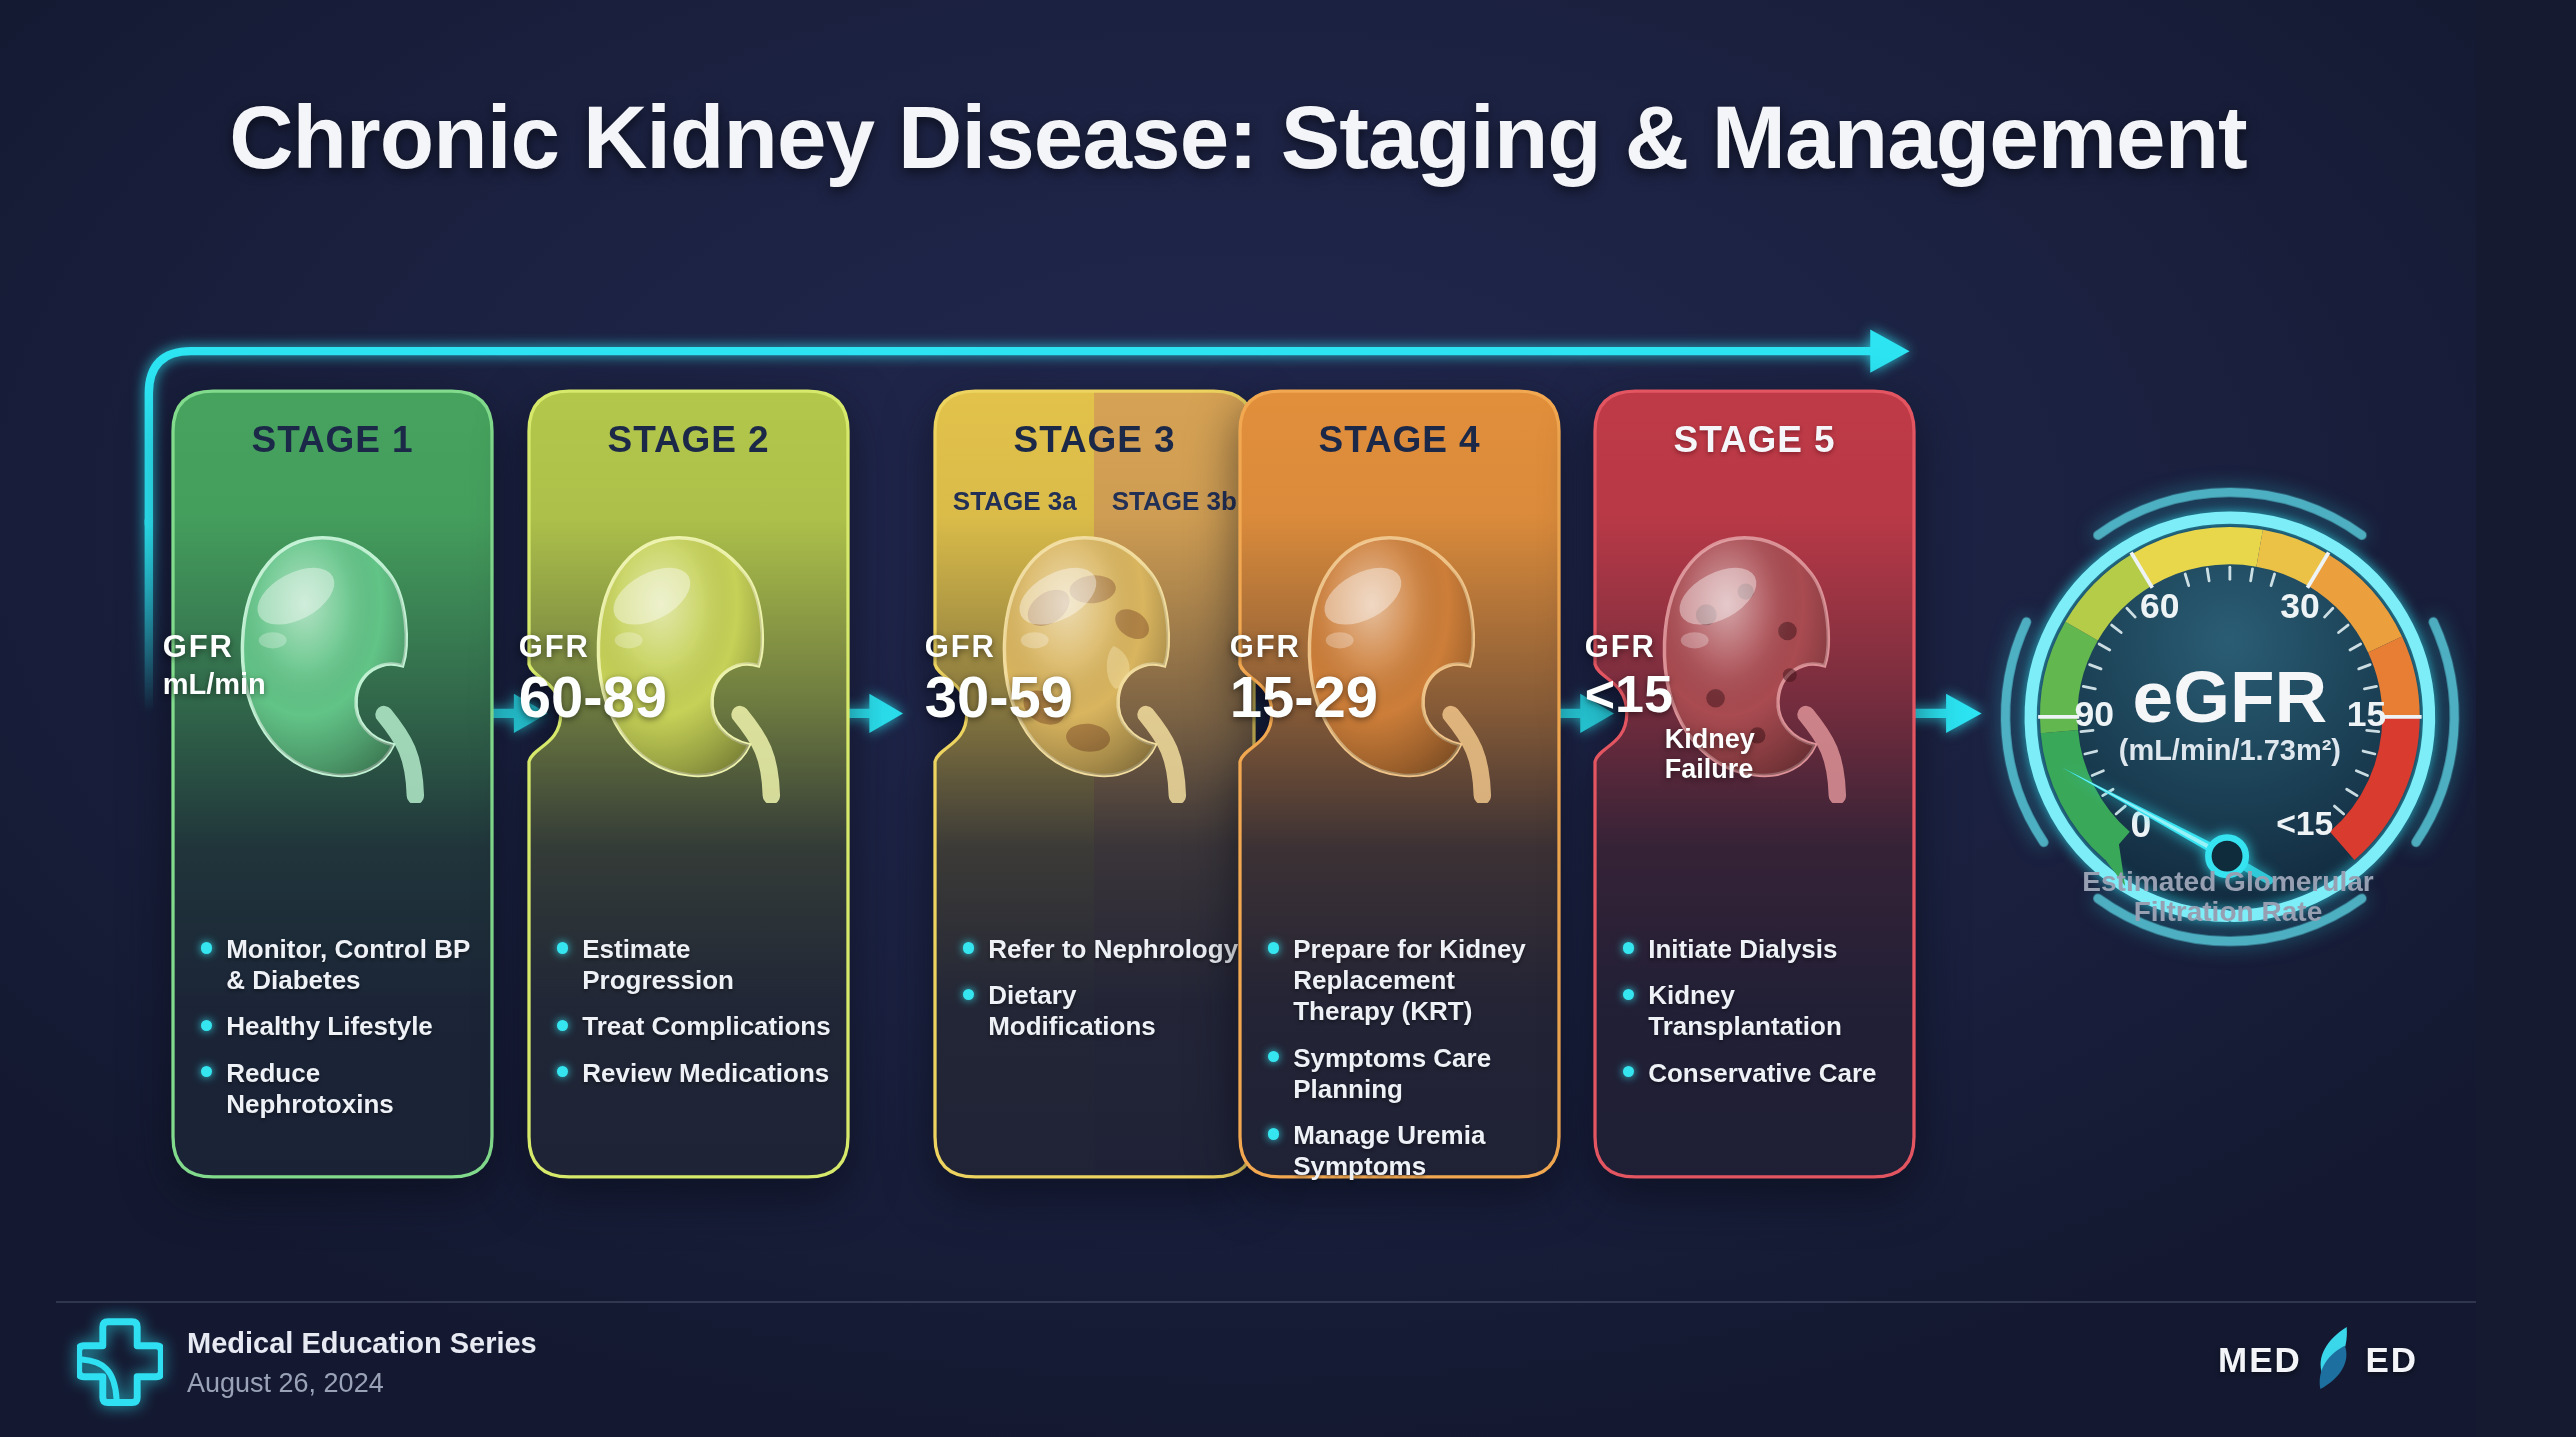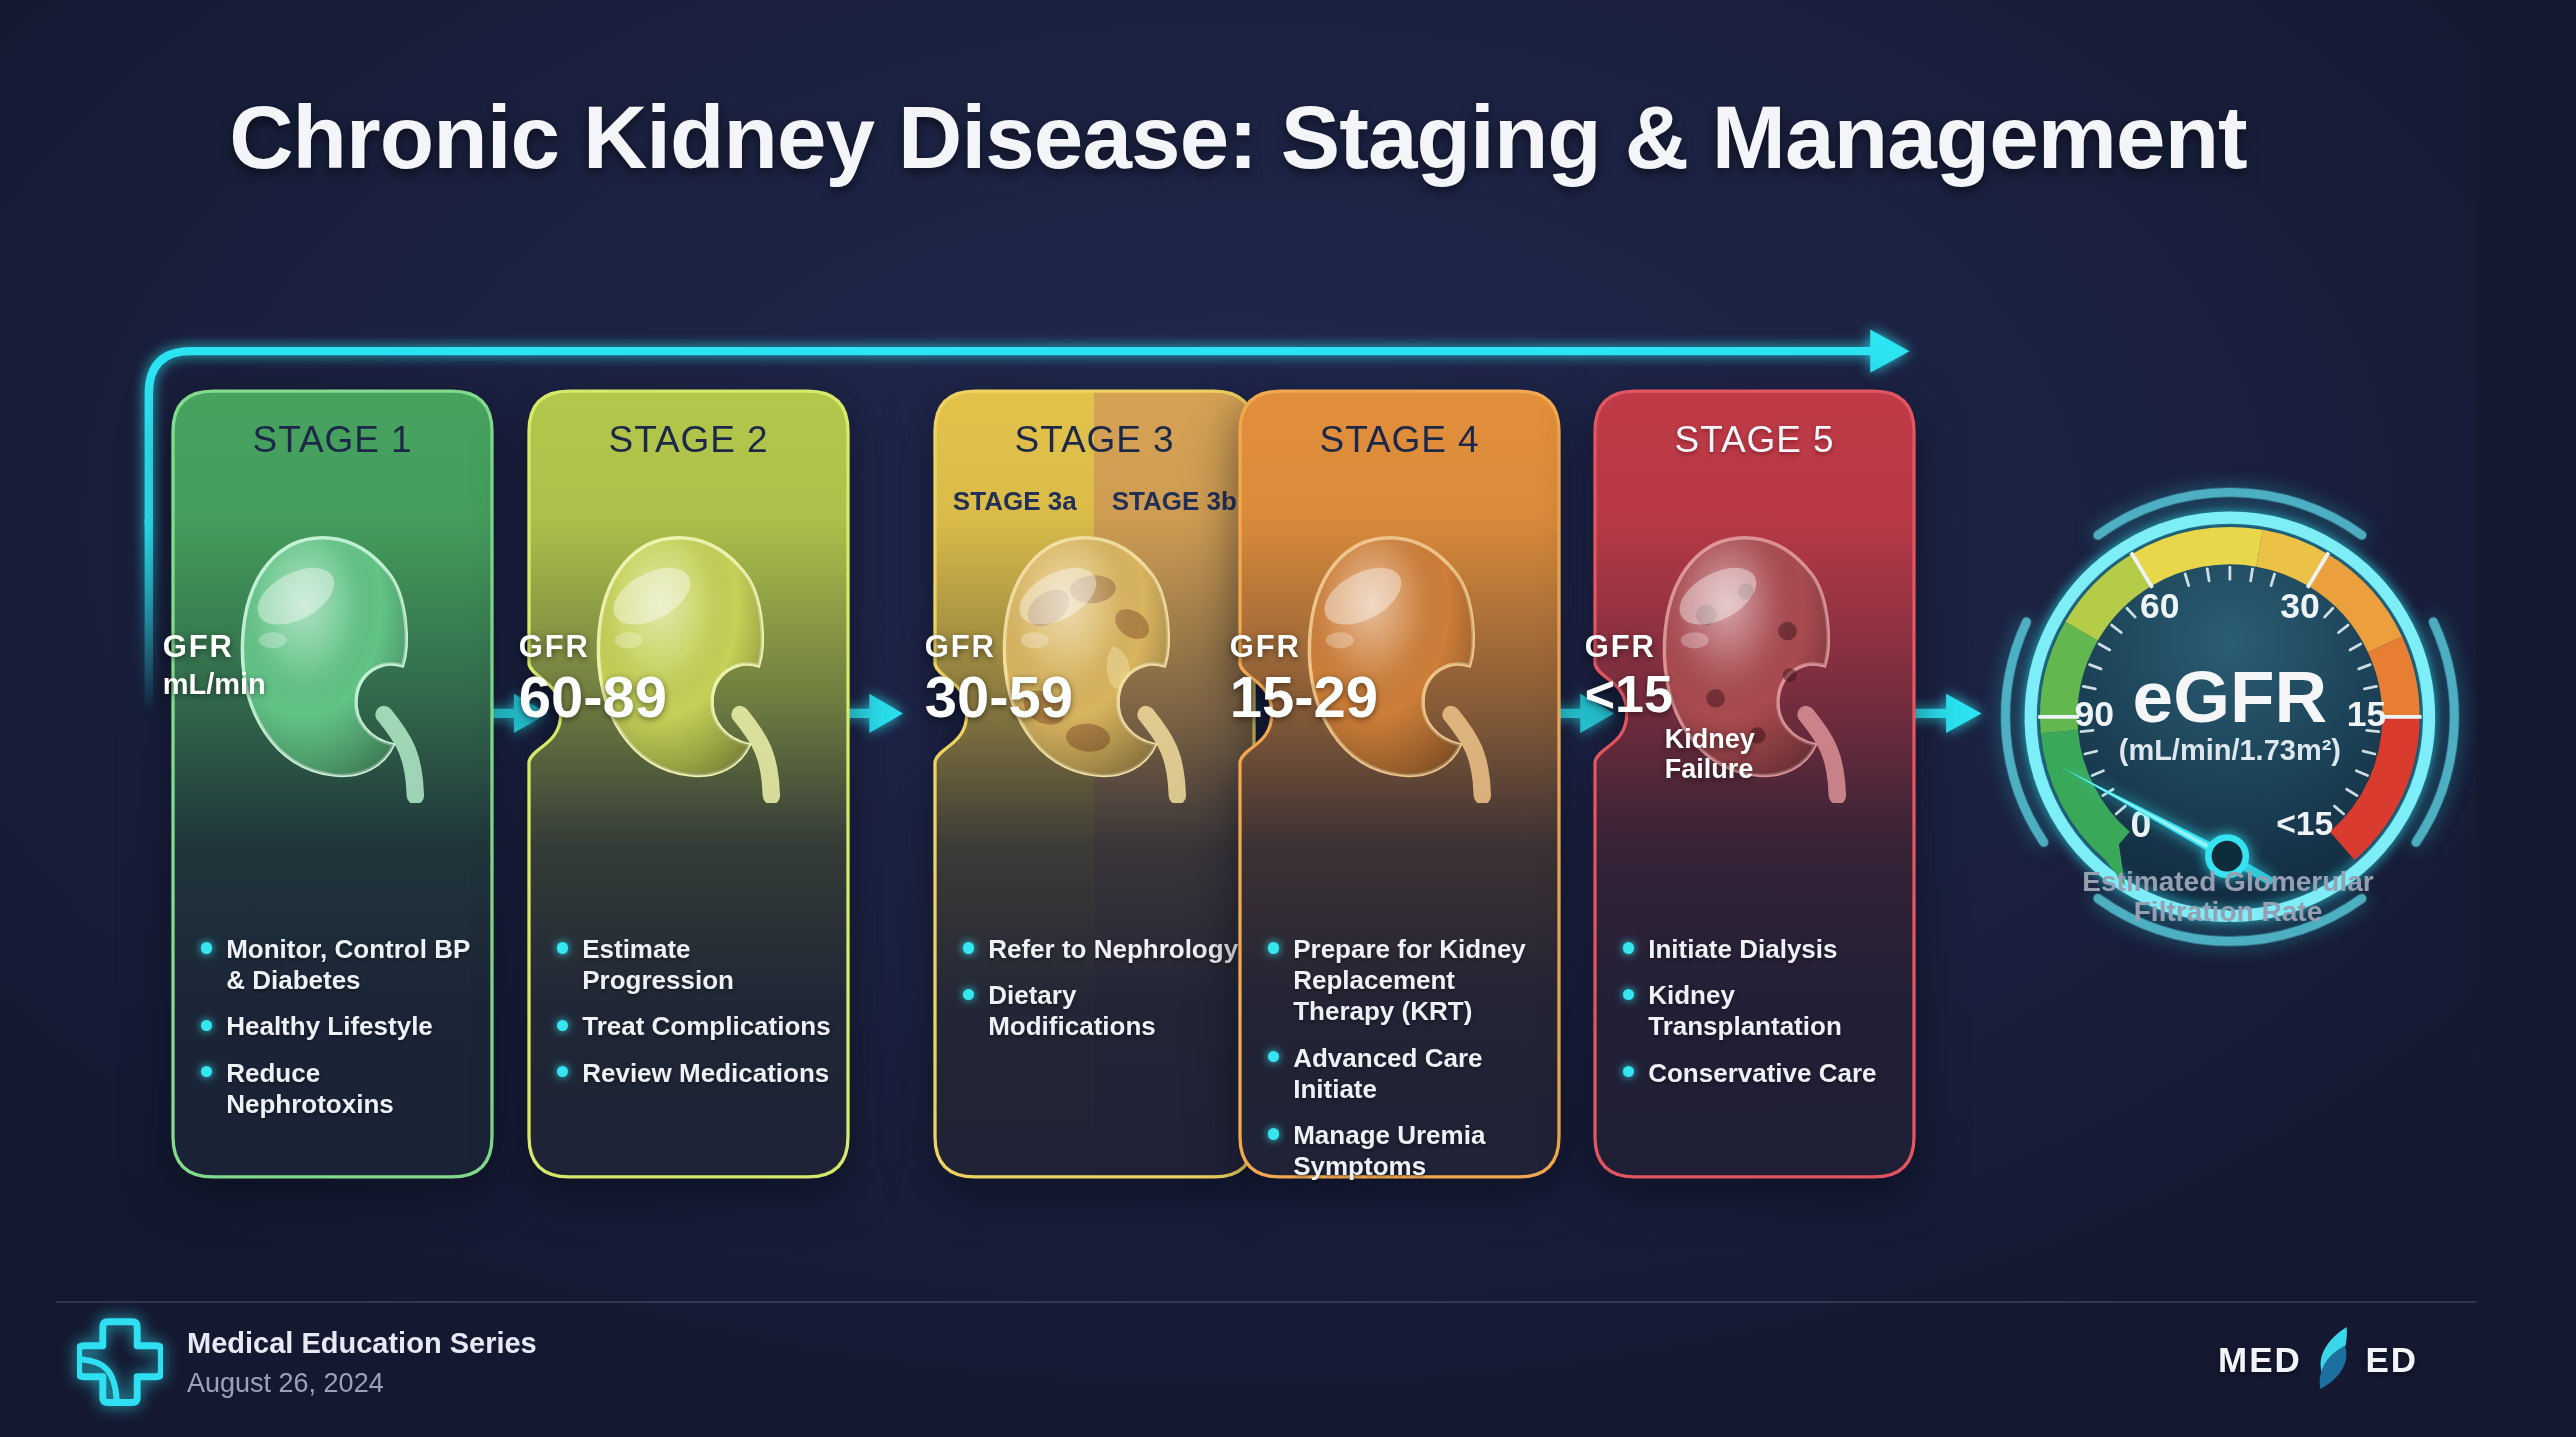--- a/index.html
+++ b/index.html
@@ -18,21 +18,21 @@
   .cards{position:absolute;left:0;top:0;width:100%;height:100%;}
   .card{position:absolute;top:391px;width:319px;height:786px;
     filter:drop-shadow(0 15px 24px rgba(4,7,18,.55));}
   .card svg.card-bg{position:absolute;left:0;top:0;width:319px;height:786px;overflow:visible;}
   .p-fill{fill:var(--top);}
   .p-fill2{display:none;fill:var(--top2);}
   .variant-section .p-fill2{display:block;}
   .p-shade{fill:url(#cardFade);}
   .p-stroke{fill:none;stroke:var(--border);stroke-width:3.5;}
   .stage-header{position:absolute;top:28px;left:0;width:100%;text-align:center;
-    font-size:37px;font-weight:400;letter-spacing:0.9px;color:#1c2848;}
+    font-size:37px;font-weight:700;letter-spacing:0.9px;color:#1c2848;}
   .light-header .stage-header{color:#f5f6fa;text-shadow:0 1.9px 4.7px rgba(60,0,10,.45);}
   .sub-row{position:absolute;top:95px;left:0;width:100%;display:flex;}
   .sub-row span{flex:1;text-align:center;font-size:26px;font-weight:700;color:#233055;}
   .kidney-wrap{position:absolute;top:133px;left:50%;transform:translateX(-52%);width:232px;height:279px;}
   .kidney-wrap svg{width:100%;height:100%;}
   .bean{fill:var(--kmain);stroke:var(--kstroke);stroke-width:3;}
   .bean-shade{fill:url(#kShade);stroke:none;}
   .ureter{fill:none;stroke:var(--klight);stroke-width:15;stroke-linecap:round;opacity:.85;}
   .hl{fill:#ffffff;}
   .lobes,.spots{display:none;}
@@ -345,21 +345,21 @@
 
     </div>
     <ul class="bullets">
   <li>
     <span class="dot"></span>
     <span class="bt">Prepare for Kidney Replacement Therapy (KRT)</span>
   </li>
 
   <li>
     <span class="dot"></span>
-    <span class="bt">Advanced Care Initiate</span>
+    <span class="bt">Symptoms Care Planning</span>
   </li>
 
   <li>
     <span class="dot"></span>
     <span class="bt">Manage Uremia Symptoms</span>
   </li>
 </ul>
   </div>
 
   <div class="card variant-failure light-header" style="left: 1595px; --top: #bf3a47; --border: #e25561; --kmain: #a94b51; --klight: #dd9297; --kdark: #702b31; --kstroke: #dd9297;">

